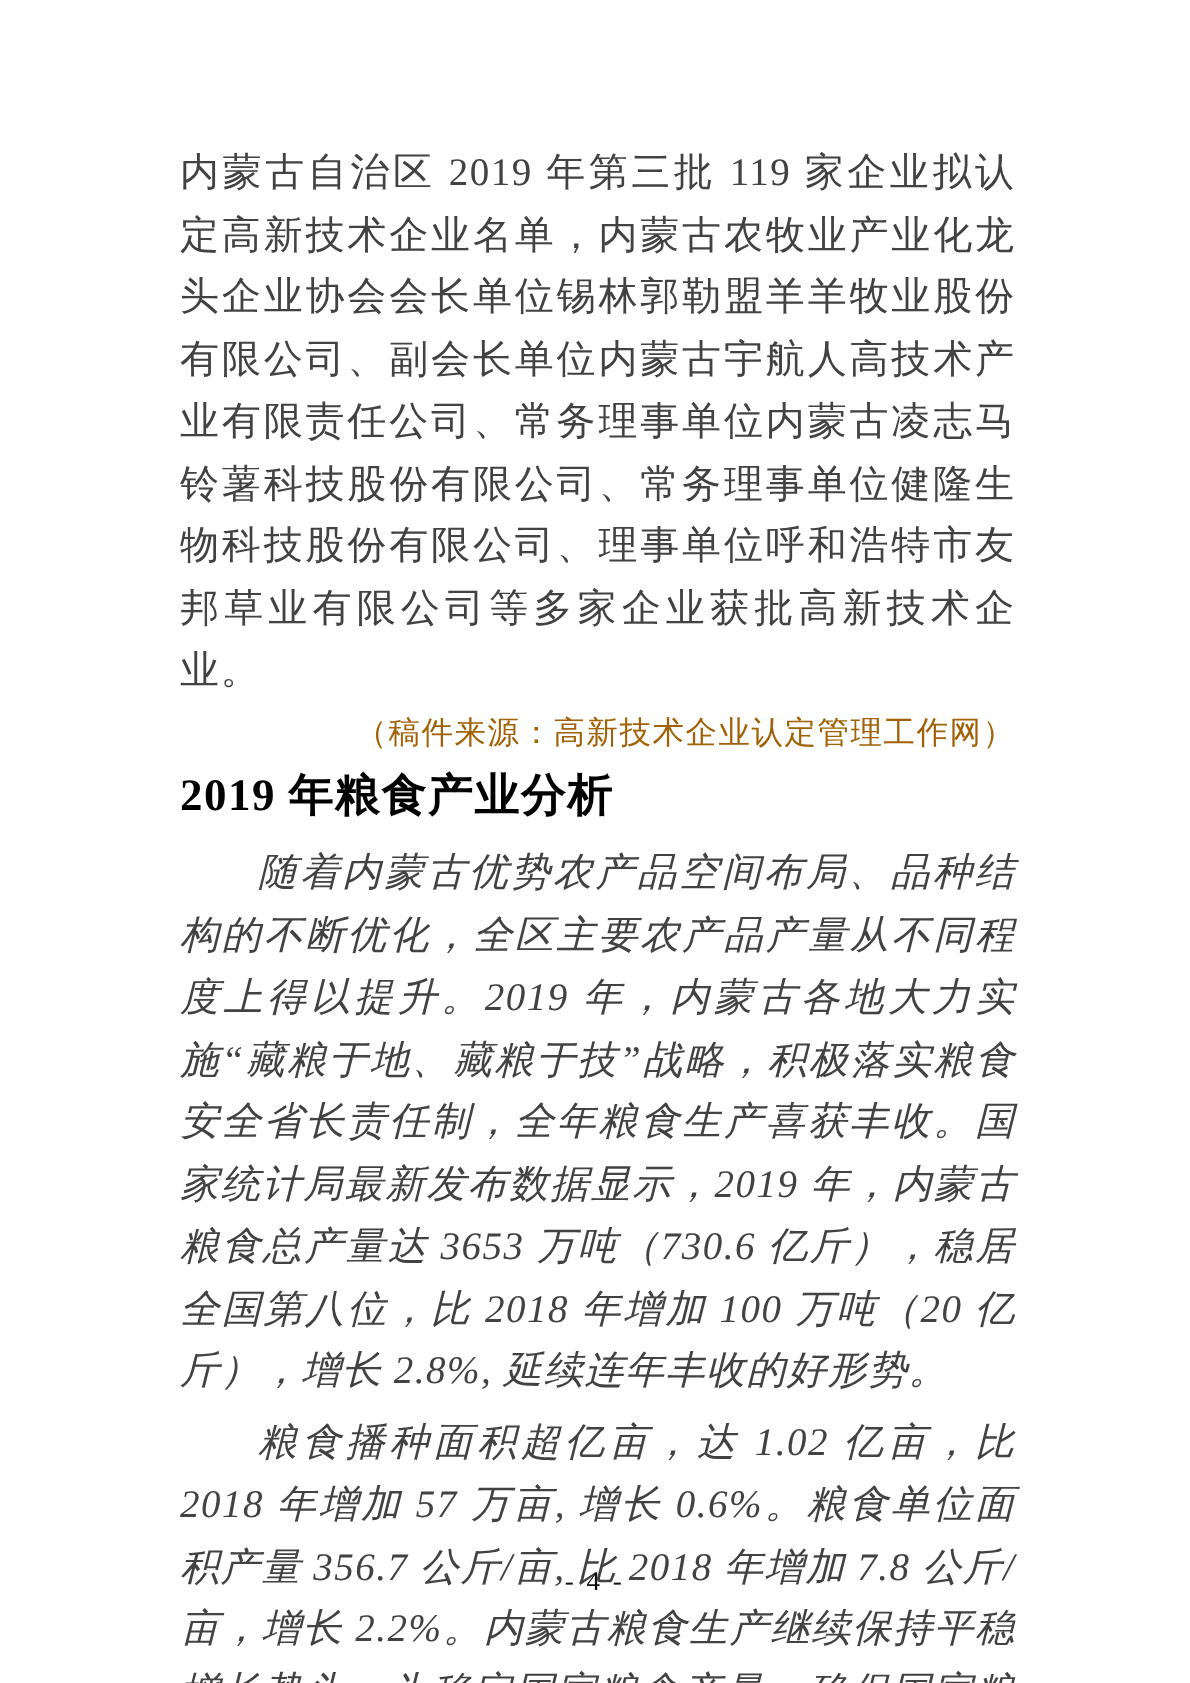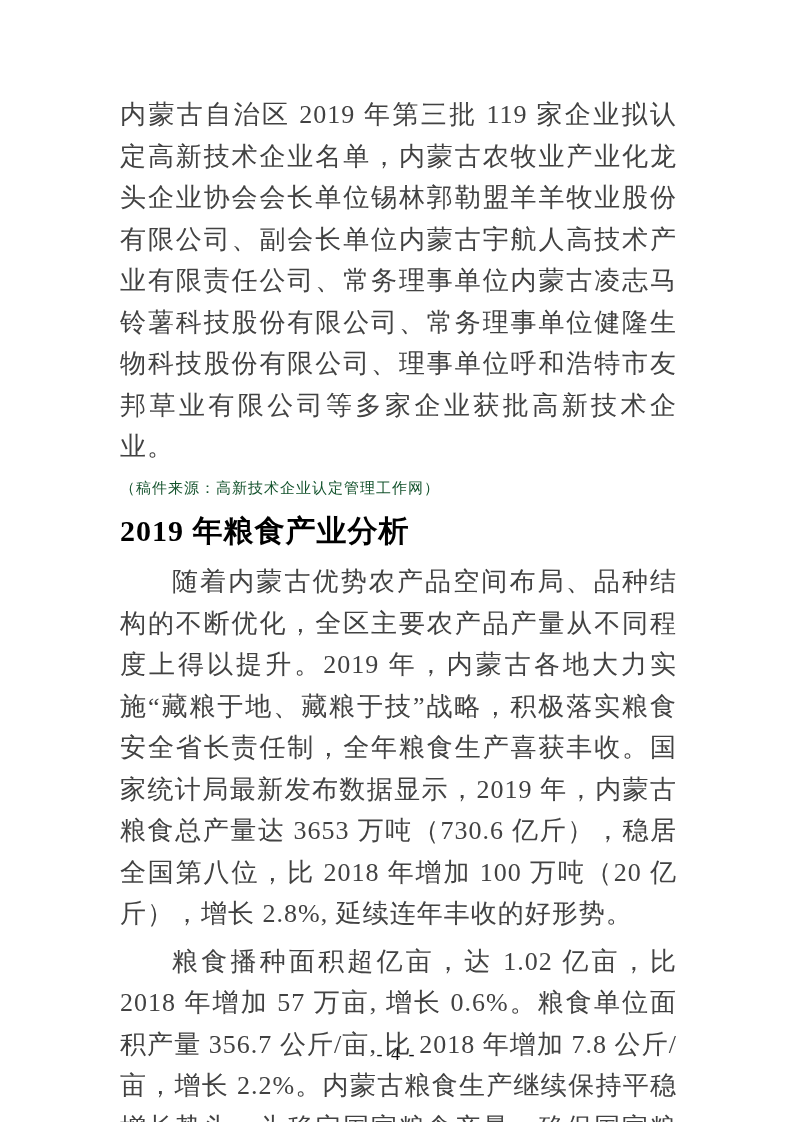--- a/index.html
+++ b/index.html
@@ -25,27 +25,29 @@
     margin: 0;
     font-size: 26px;
     line-height: 41.5px;
     letter-spacing: 1px;
     text-align: justify;
     color: #424242;
     font-weight: 400;
   }
   .indent-2em {
     text-indent: 2em;
+    font-style: italic;
   }
   .source-line {
     margin: 0;
-    font-size: 15px;
+    font-size: 21px;
     line-height: 41.5px;
     letter-spacing: 1px;
-    color: #14532d;
+    text-align: right;
+    color: #a16207;
   }
   .article-title {
     margin: 0 0 8px 0;
     font-size: 30px;
     line-height: 44px;
     font-weight: bold;
     text-align: left;
     color: #000000;
     letter-spacing: 1px;
   }

